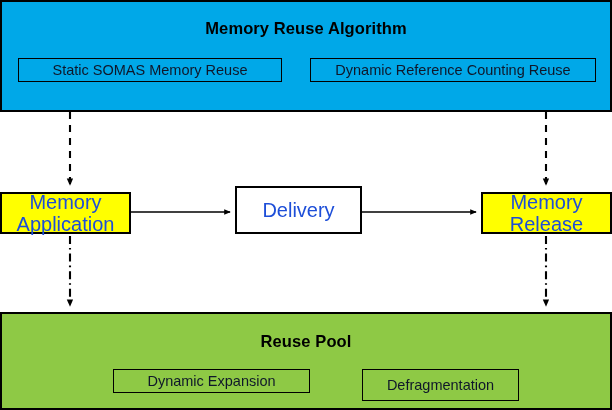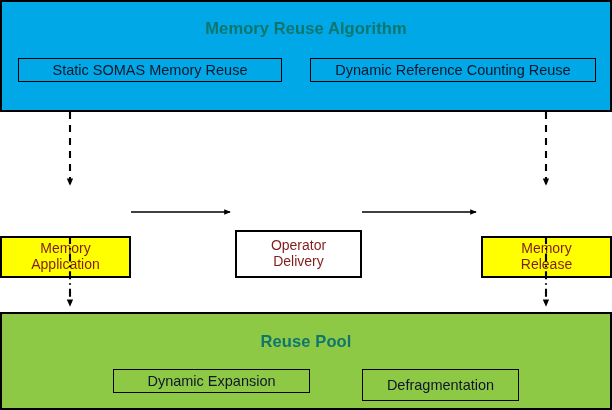--- a/index.html
+++ b/index.html
@@ -37,21 +37,21 @@
     background: #8ec945;
   }
 
   .band-title {
     position: absolute;
     left: 0;
     width: 100%;
     text-align: center;
     font-weight: bold;
     font-size: 16.5px;
-    color: #0f766e;
+    color: #000000;
     letter-spacing: 0.1px;
   }
   #algorithm-title { top: 19px; }
   #pool-title { top: 332px; }
 
   
   .sub-box {
     position: absolute;
     box-sizing: border-box;
     border: 1.6px solid #000000;
@@ -91,25 +91,24 @@
 
   
   .flow-box {
     position: absolute;
     box-sizing: border-box;
     border: 2px solid #000000;
     display: flex;
     flex-direction: column;
     align-items: center;
     justify-content: center;
-    font-size: 14px;
-    color: #7f1d1d;
+    font-size: 20px;
+    color: #1d4ed8;
     line-height: 1.12;
     white-space: nowrap;
-    margin-top: 44px;
   }
   #memory-application-box {
     left: 0px;
     top: 192px;
     width: 131px;
     height: 42px;
     background: #ffff00;
   }
   #operator-delivery-box {
     left: 235px;
@@ -152,21 +151,20 @@
   <div class="sub-box" id="refcount-box">
     <span>Dynamic Reference Counting Reuse</span>
   </div>
 
   <div class="flow-box" id="memory-application-box">
     <span>Memory</span>
     <span>Application</span>
   </div>
 
   <div class="flow-box" id="operator-delivery-box">
-    <span>Operator</span>
     <span>Delivery</span>
   </div>
 
   <div class="flow-box" id="memory-release-box">
     <span>Memory</span>
     <span>Release</span>
   </div>
 
   <div class="band" id="pool-band"></div>
 

